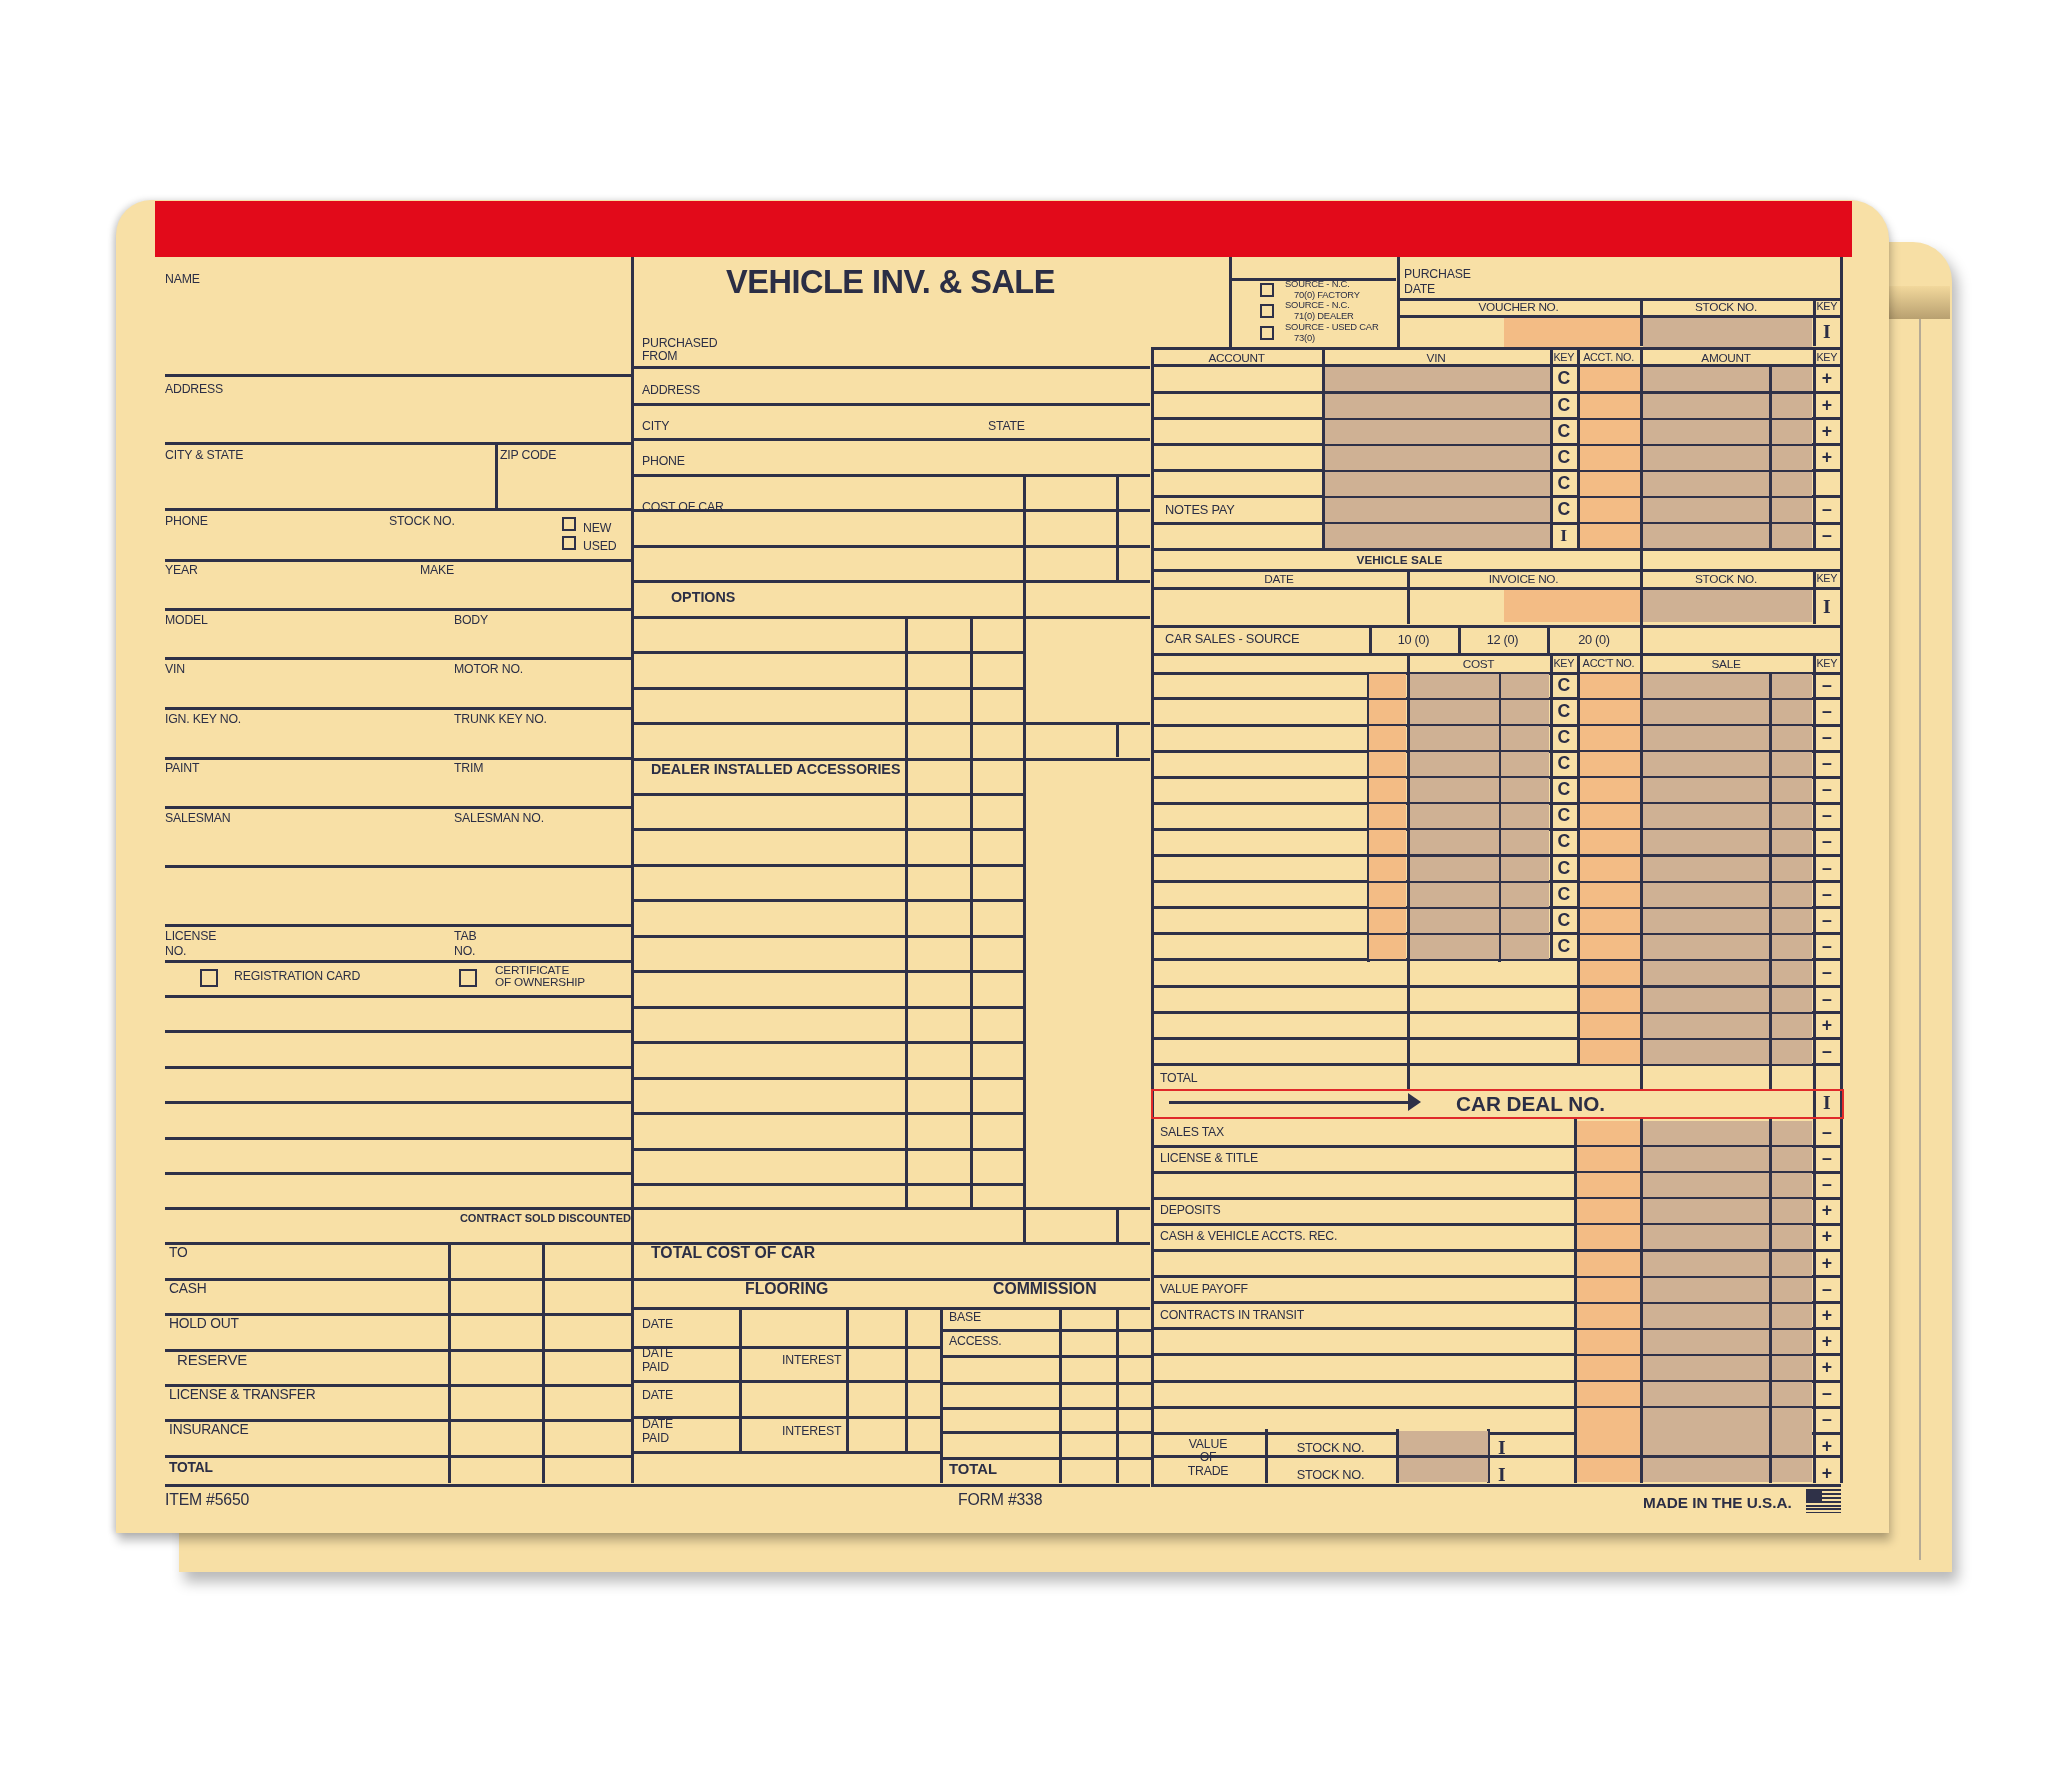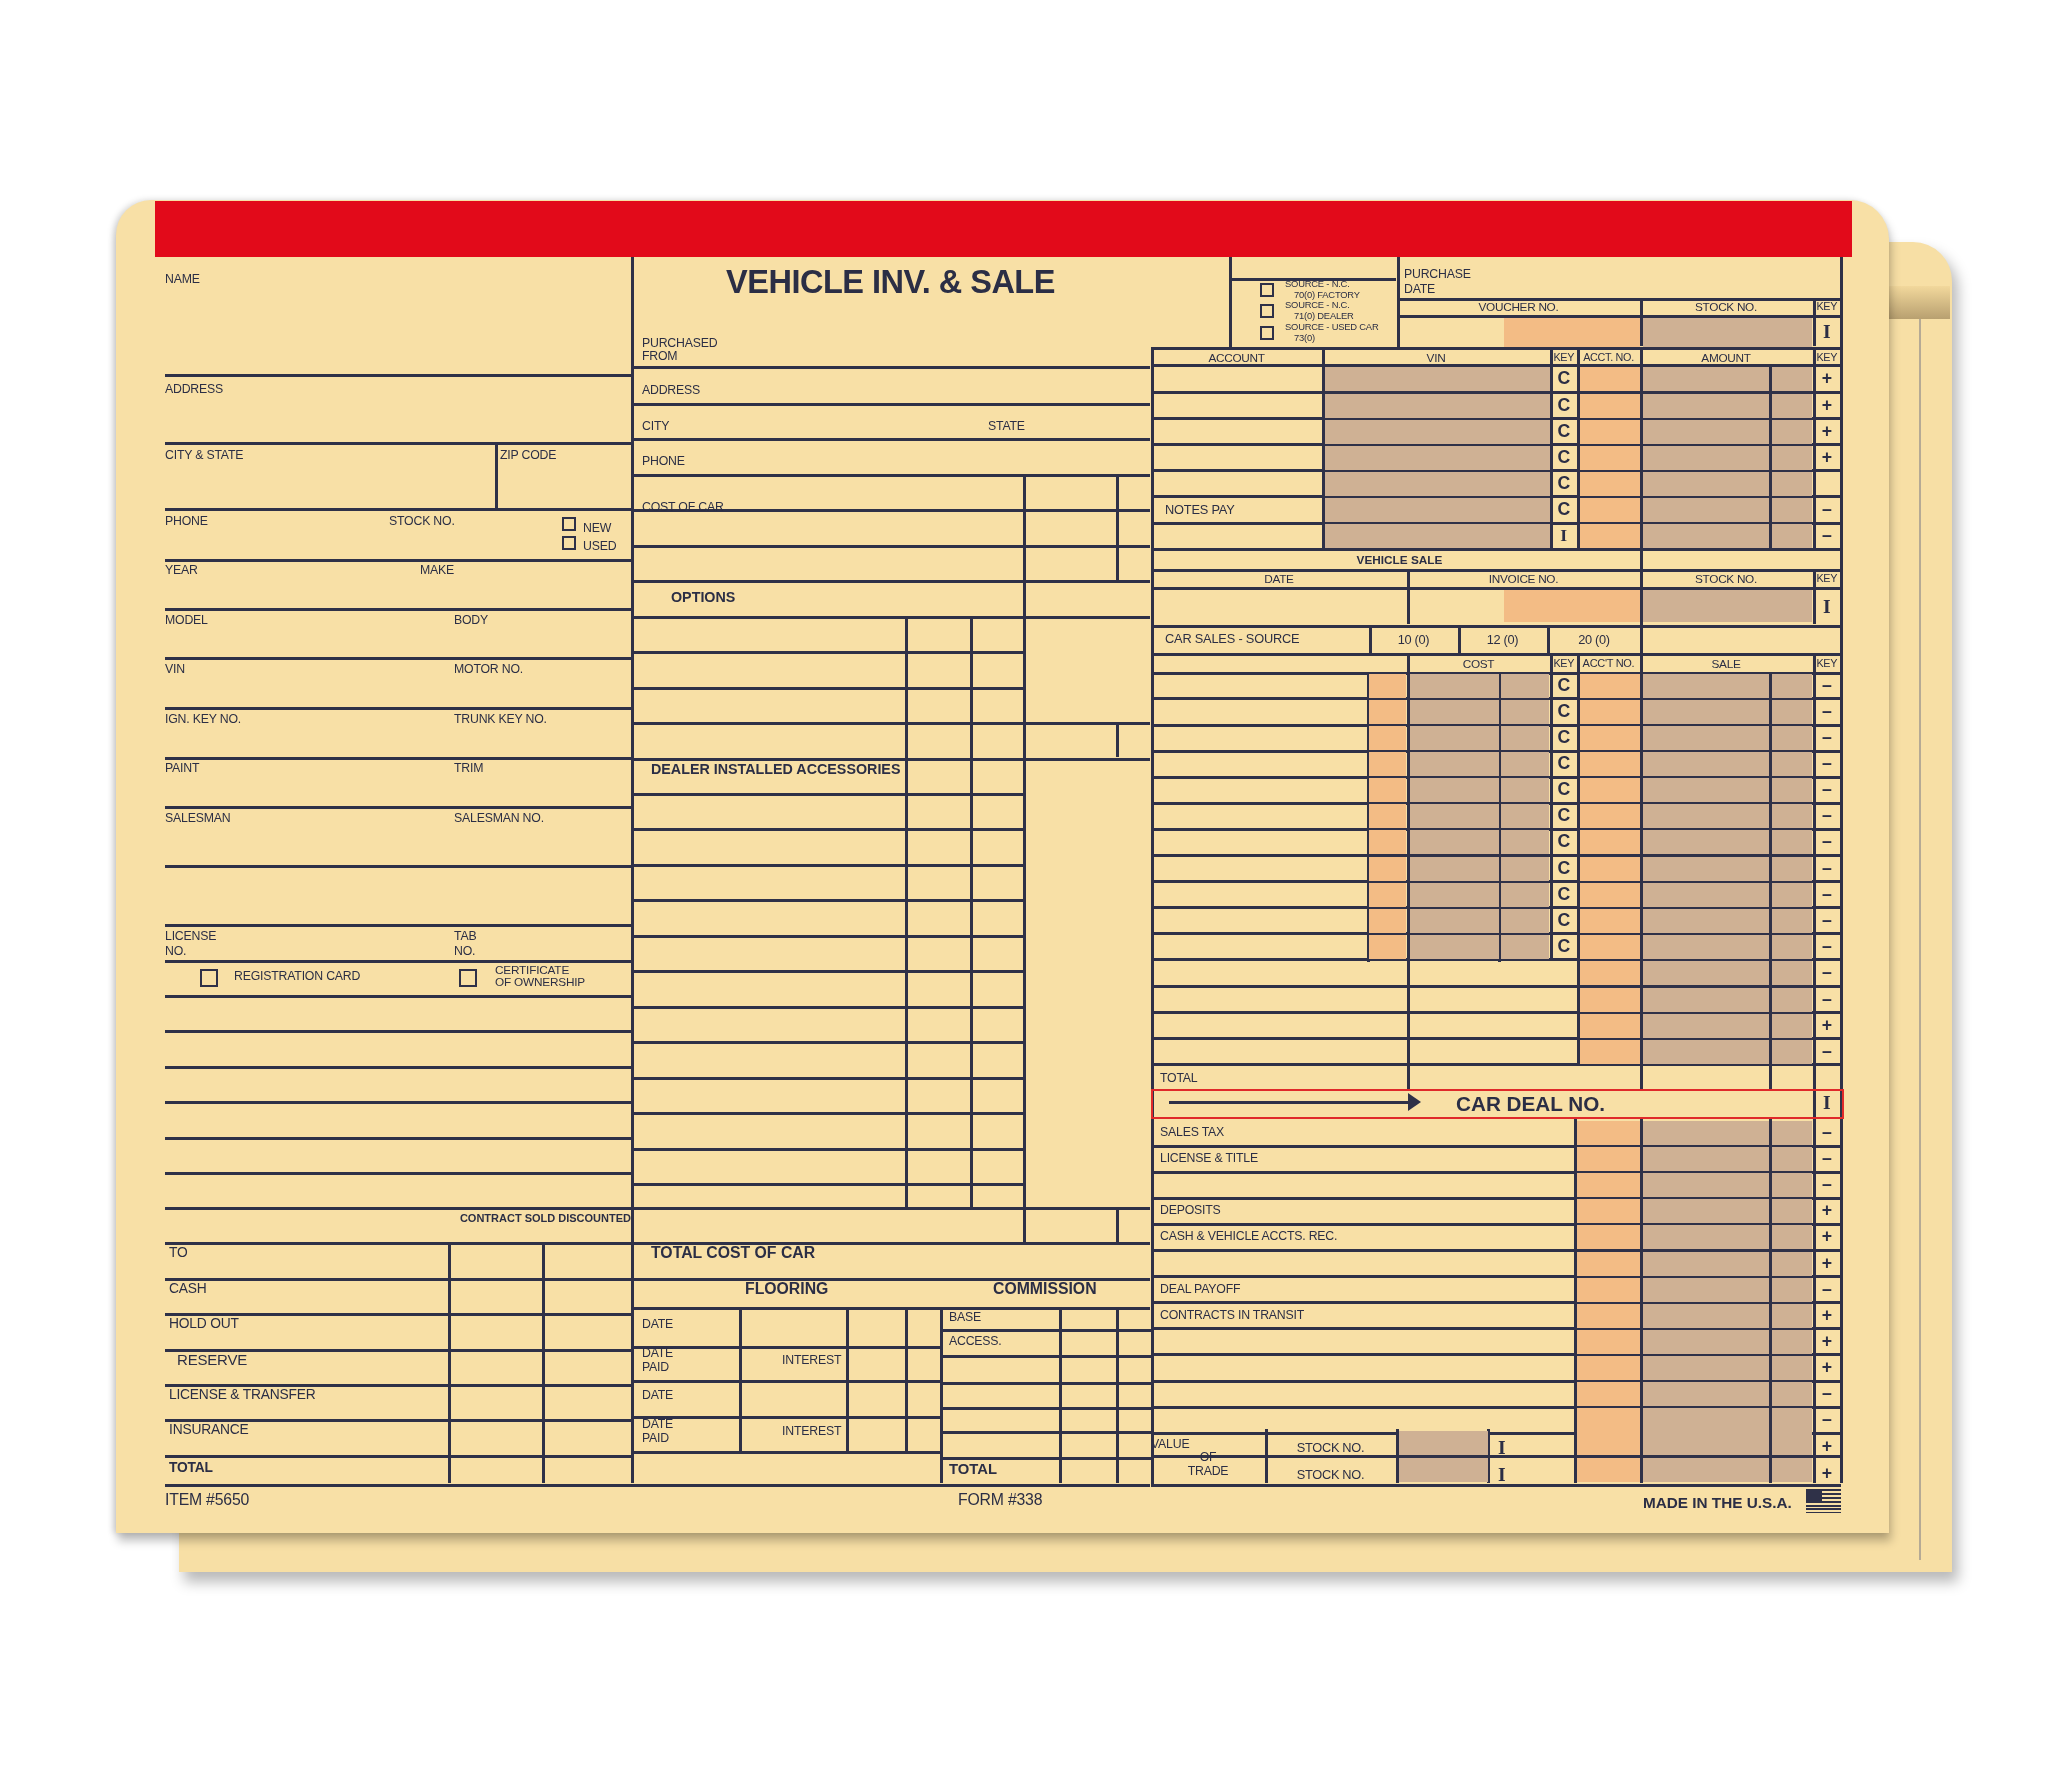--- a/index.html
+++ b/index.html
@@ -514,21 +514,21 @@
     <span class="lbl" style="left: 1160px; top: 1230px;">CASH &amp; VEHICLE ACCTS. REC.</span>
     <span class="key" style="left: 1813px; top: 1226px; width: 27.6px;">+</span>
     <div class="fill-o" style="left: 1577px; top: 1252px; width: 63px; height: 23.6px;"></div>
     <div class="fill-t" style="left: 1643px; top: 1252px; width: 126px; height: 23.6px;"></div>
     <div class="fill-t" style="left: 1772px; top: 1252px; width: 40px; height: 23.6px;"></div>
     <span class="lbl" style="left: 1160px; top: 1256px;"></span>
     <span class="key" style="left: 1813px; top: 1253px; width: 27.6px;">+</span>
     <div class="fill-o" style="left: 1577px; top: 1278px; width: 63px; height: 23.6px;"></div>
     <div class="fill-t" style="left: 1643px; top: 1278px; width: 126px; height: 23.6px;"></div>
     <div class="fill-t" style="left: 1772px; top: 1278px; width: 40px; height: 23.6px;"></div>
-    <span class="lbl" style="left: 1160px; top: 1283px;">DEAL PAYOFF</span>
+    <span class="lbl" style="left: 1160px; top: 1283px;">VALUE PAYOFF</span>
     <span class="key" style="left: 1813px; top: 1279px; width: 27.6px;">–</span>
     <div class="fill-o" style="left: 1577px; top: 1304px; width: 63px; height: 23.6px;"></div>
     <div class="fill-t" style="left: 1643px; top: 1304px; width: 126px; height: 23.6px;"></div>
     <div class="fill-t" style="left: 1772px; top: 1304px; width: 40px; height: 23.6px;"></div>
     <span class="lbl" style="left: 1160px; top: 1309px;">CONTRACTS IN TRANSIT</span>
     <span class="key" style="left: 1813px; top: 1305px; width: 27.6px;">+</span>
     <div class="fill-o" style="left: 1577px; top: 1330px; width: 63px; height: 23.6px;"></div>
     <div class="fill-t" style="left: 1643px; top: 1330px; width: 126px; height: 23.6px;"></div>
     <div class="fill-t" style="left: 1772px; top: 1330px; width: 40px; height: 23.6px;"></div>
     <span class="lbl" style="left: 1160px; top: 1335px;"></span>
@@ -552,21 +552,21 @@
     <div class="fill-t" style="left: 1643px; top: 1431px; width: 126px; height: 23.6px;"></div>
     <div class="fill-t" style="left: 1772px; top: 1431px; width: 40px; height: 23.6px;"></div>
     <div class="fill-t" style="left: 1399px; top: 1431px; width: 89px; height: 23.6px;"></div>
     <div class="fill-o" style="left: 1577px; top: 1458px; width: 63px; height: 23.6px;"></div>
     <div class="fill-t" style="left: 1643px; top: 1458px; width: 126px; height: 23.6px;"></div>
     <div class="fill-t" style="left: 1772px; top: 1458px; width: 40px; height: 23.6px;"></div>
     <div class="fill-t" style="left: 1399px; top: 1458px; width: 89px; height: 23.6px;"></div>
   </div>
 
 <div>
-  <span class="lbl" style="left:1151px;width:114px;top:1438px">VALUE</span>
+  <span class="lbl" style="left:1151px;width:114px;text-align:center;top:1438px">VALUE</span>
   <span class="lbl" style="left:1151px;width:114px;text-align:center;top:1451px">OF</span>
   <span class="lbl" style="left:1151px;width:114px;text-align:center;top:1465px">TRADE</span>
   <span class="hdr" style="left:1265px;width:131px;top:1440px;font-size:12.8px">STOCK NO.</span>
   <span class="hdr" style="left:1265px;width:131px;top:1467px;font-size:12.8px">STOCK NO.</span>
   <span class="key key-i" style="left:1487px;top:1436px;font-size:19.7px">I</span>
   <span class="key key-i" style="left:1487px;top:1463px;font-size:19.7px">I</span>
   <span class="key" style="left:1812px;top:1436px">+</span>
   <span class="key" style="left:1812px;top:1463px">+</span>
 </div>
 

